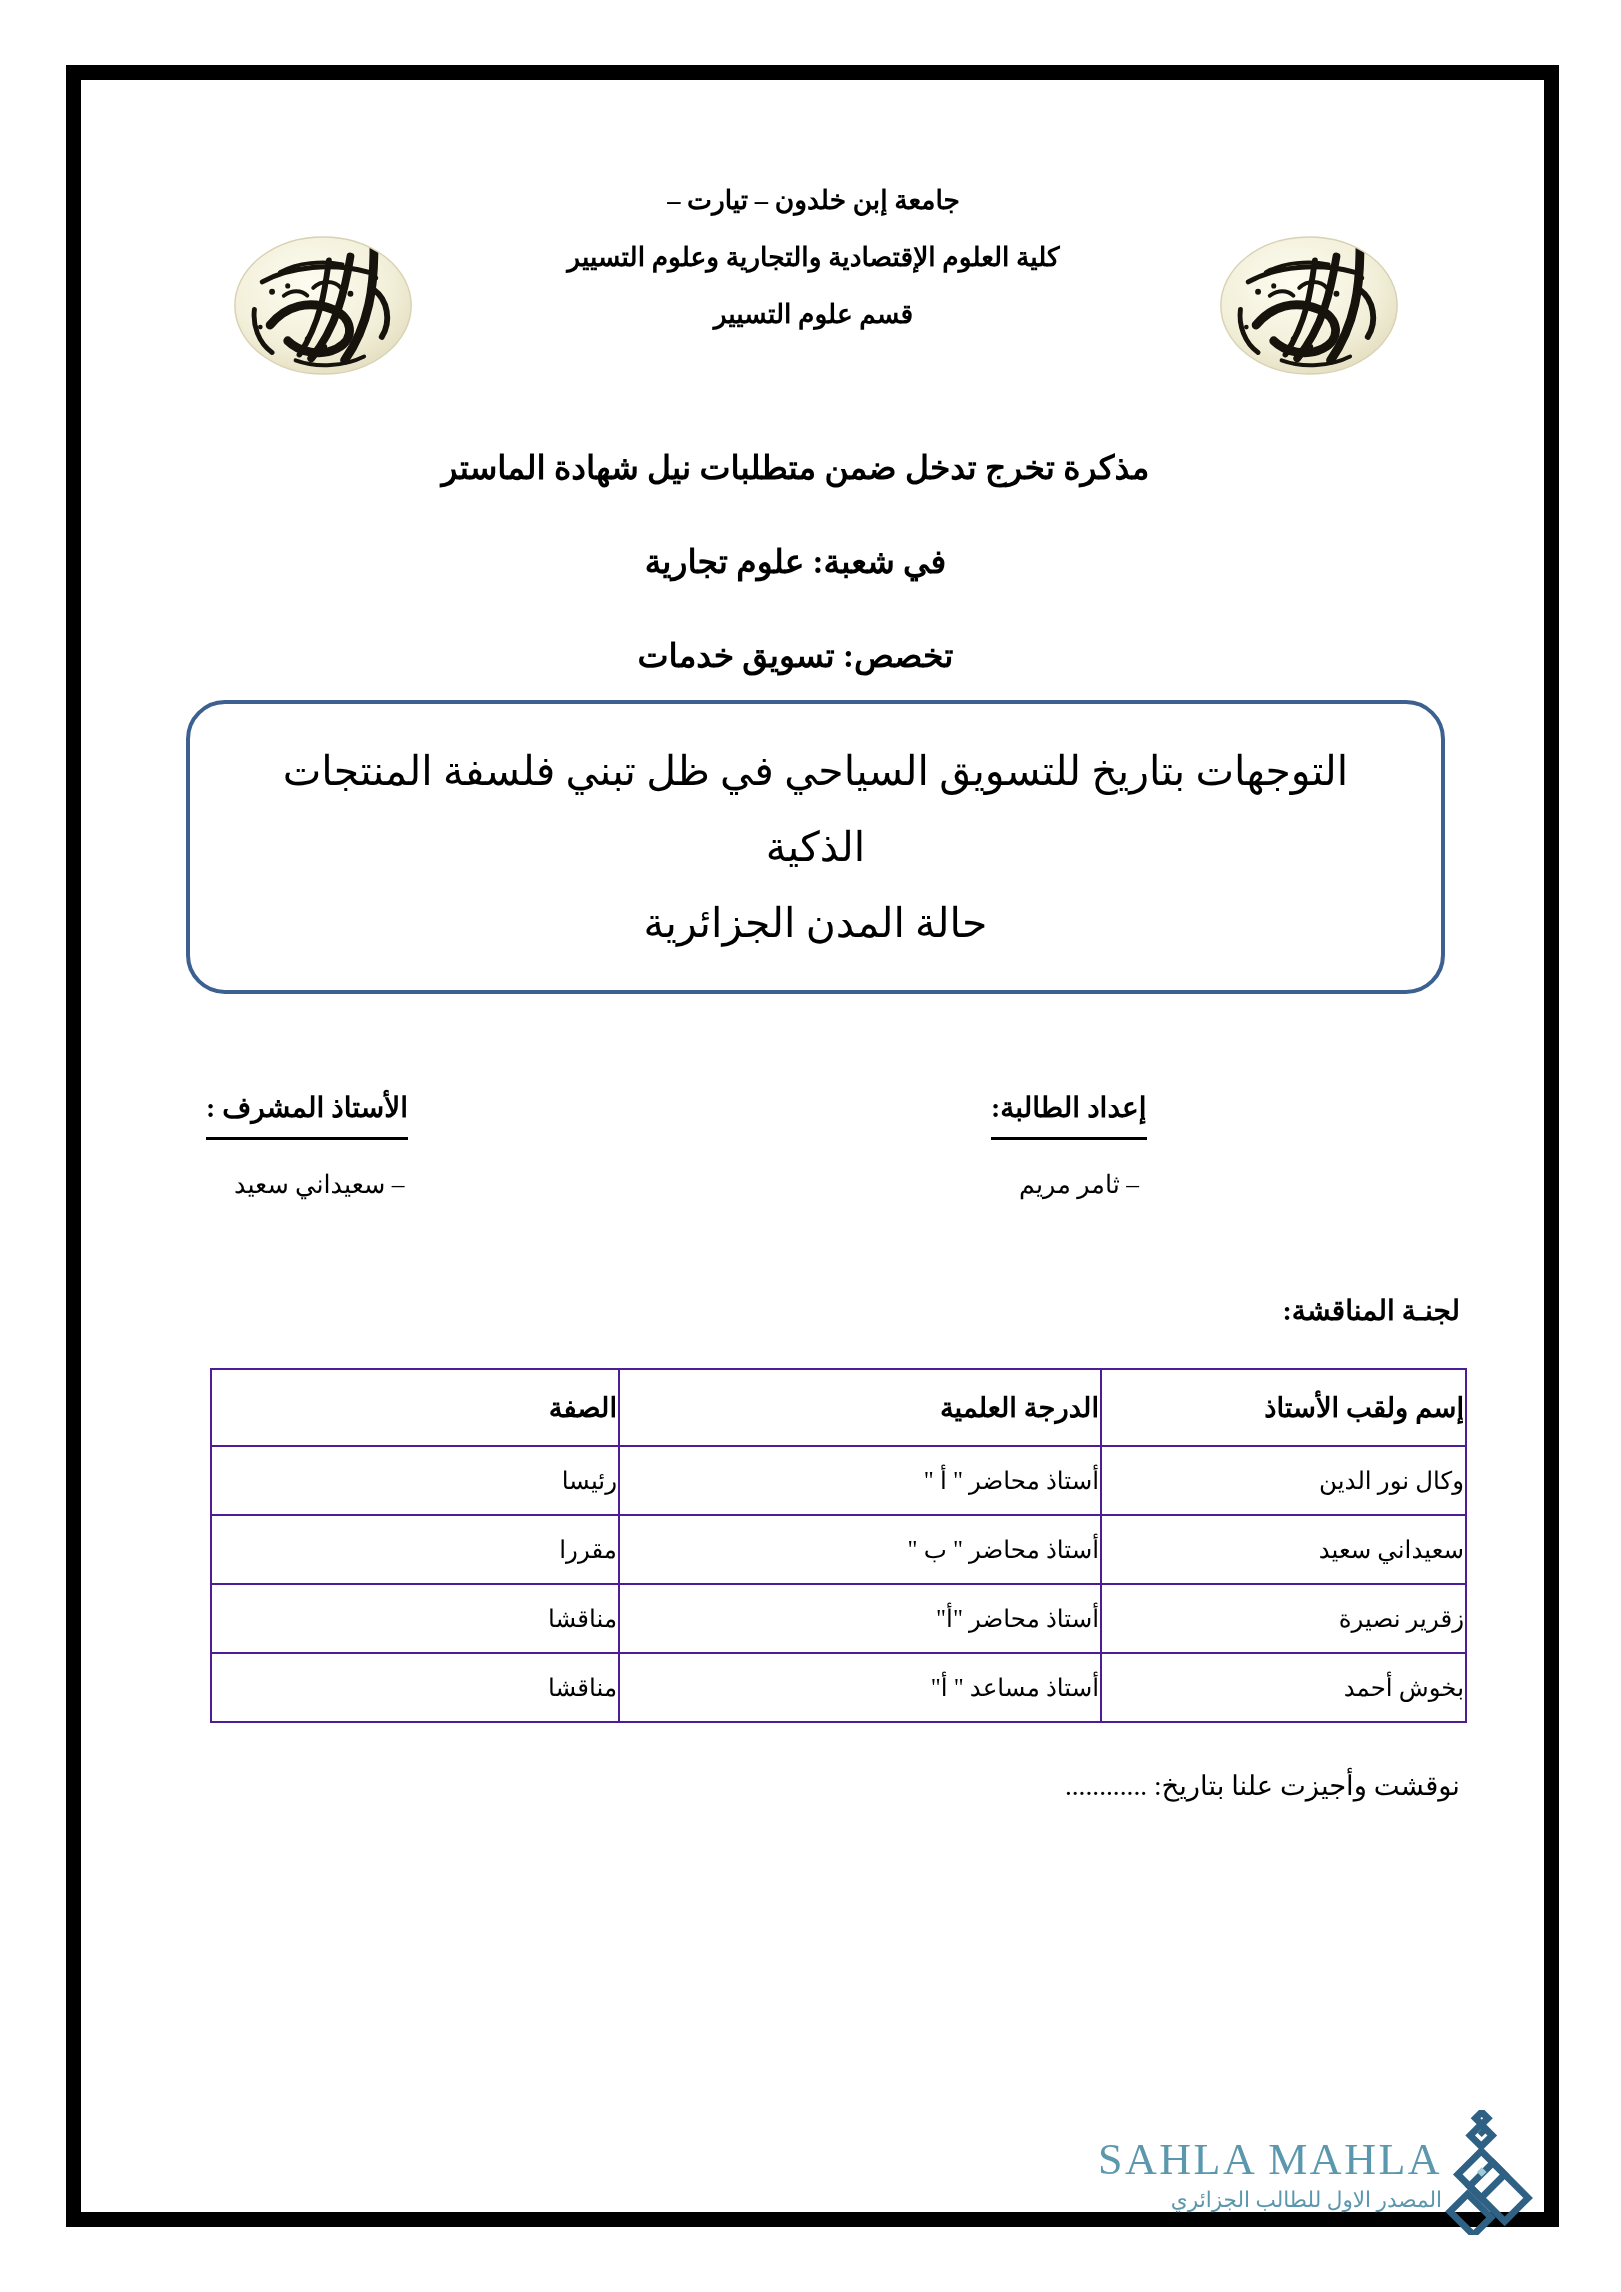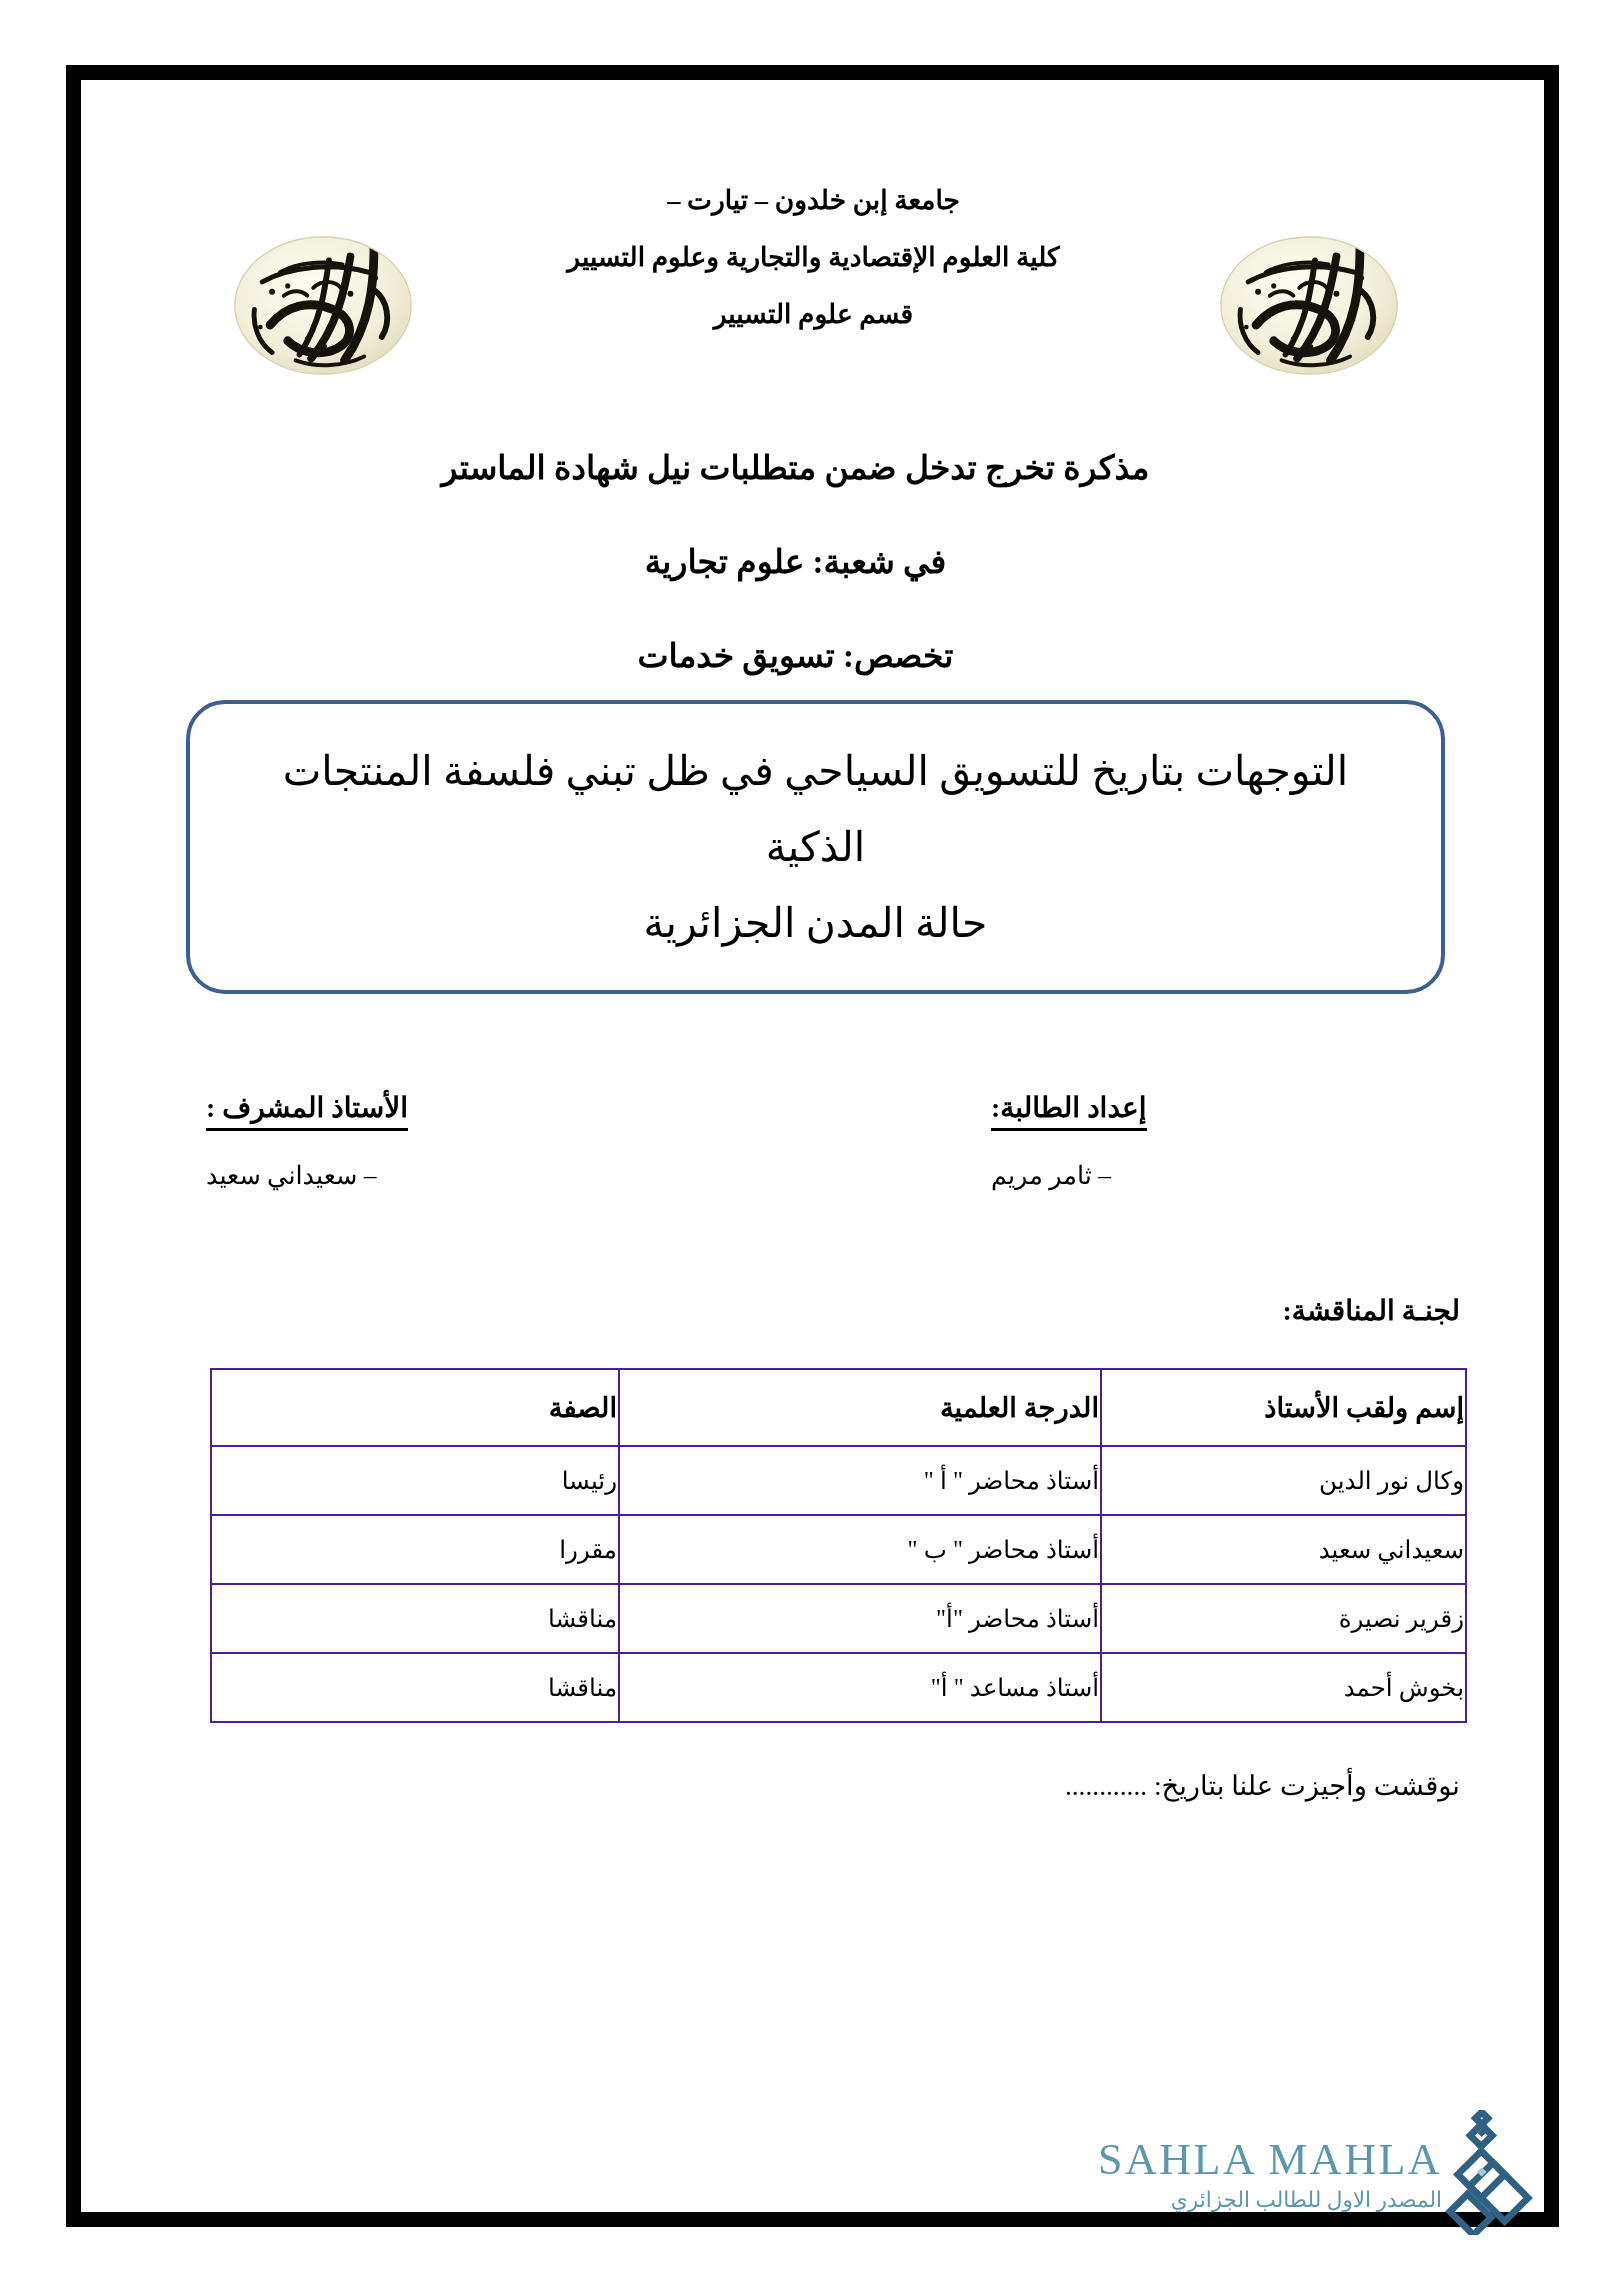--- a/index.html
+++ b/index.html
@@ -116,28 +116,29 @@
   .person-col { width: 470px; }
   .person-col.right { text-align: left; }
   .person-col.left  { text-align: left; }
 
   .person-heading {
     font-size: 28px;
     font-weight: bold;
     direction: rtl;
     display: inline-block;
     border-bottom: 3.9px solid #000;
-    padding-bottom: 1px;
+    padding-bottom: 10px;
     line-height: 39px;
   }
   .person-name {
     font-size: 25.5px;
     direction: rtl;
     margin-top: 25.5px;
     line-height: 37px;
+    margin-left: 28px;
   }
   .right .person-heading,
   .right .person-name { float: left; clear: both; }
   .left  .person-heading,
   .left  .person-name { float: left; clear: both; }
   .person-col::after { content: ""; display: block; clear: both; }
 
   
   .committee-label {
     position: absolute;

